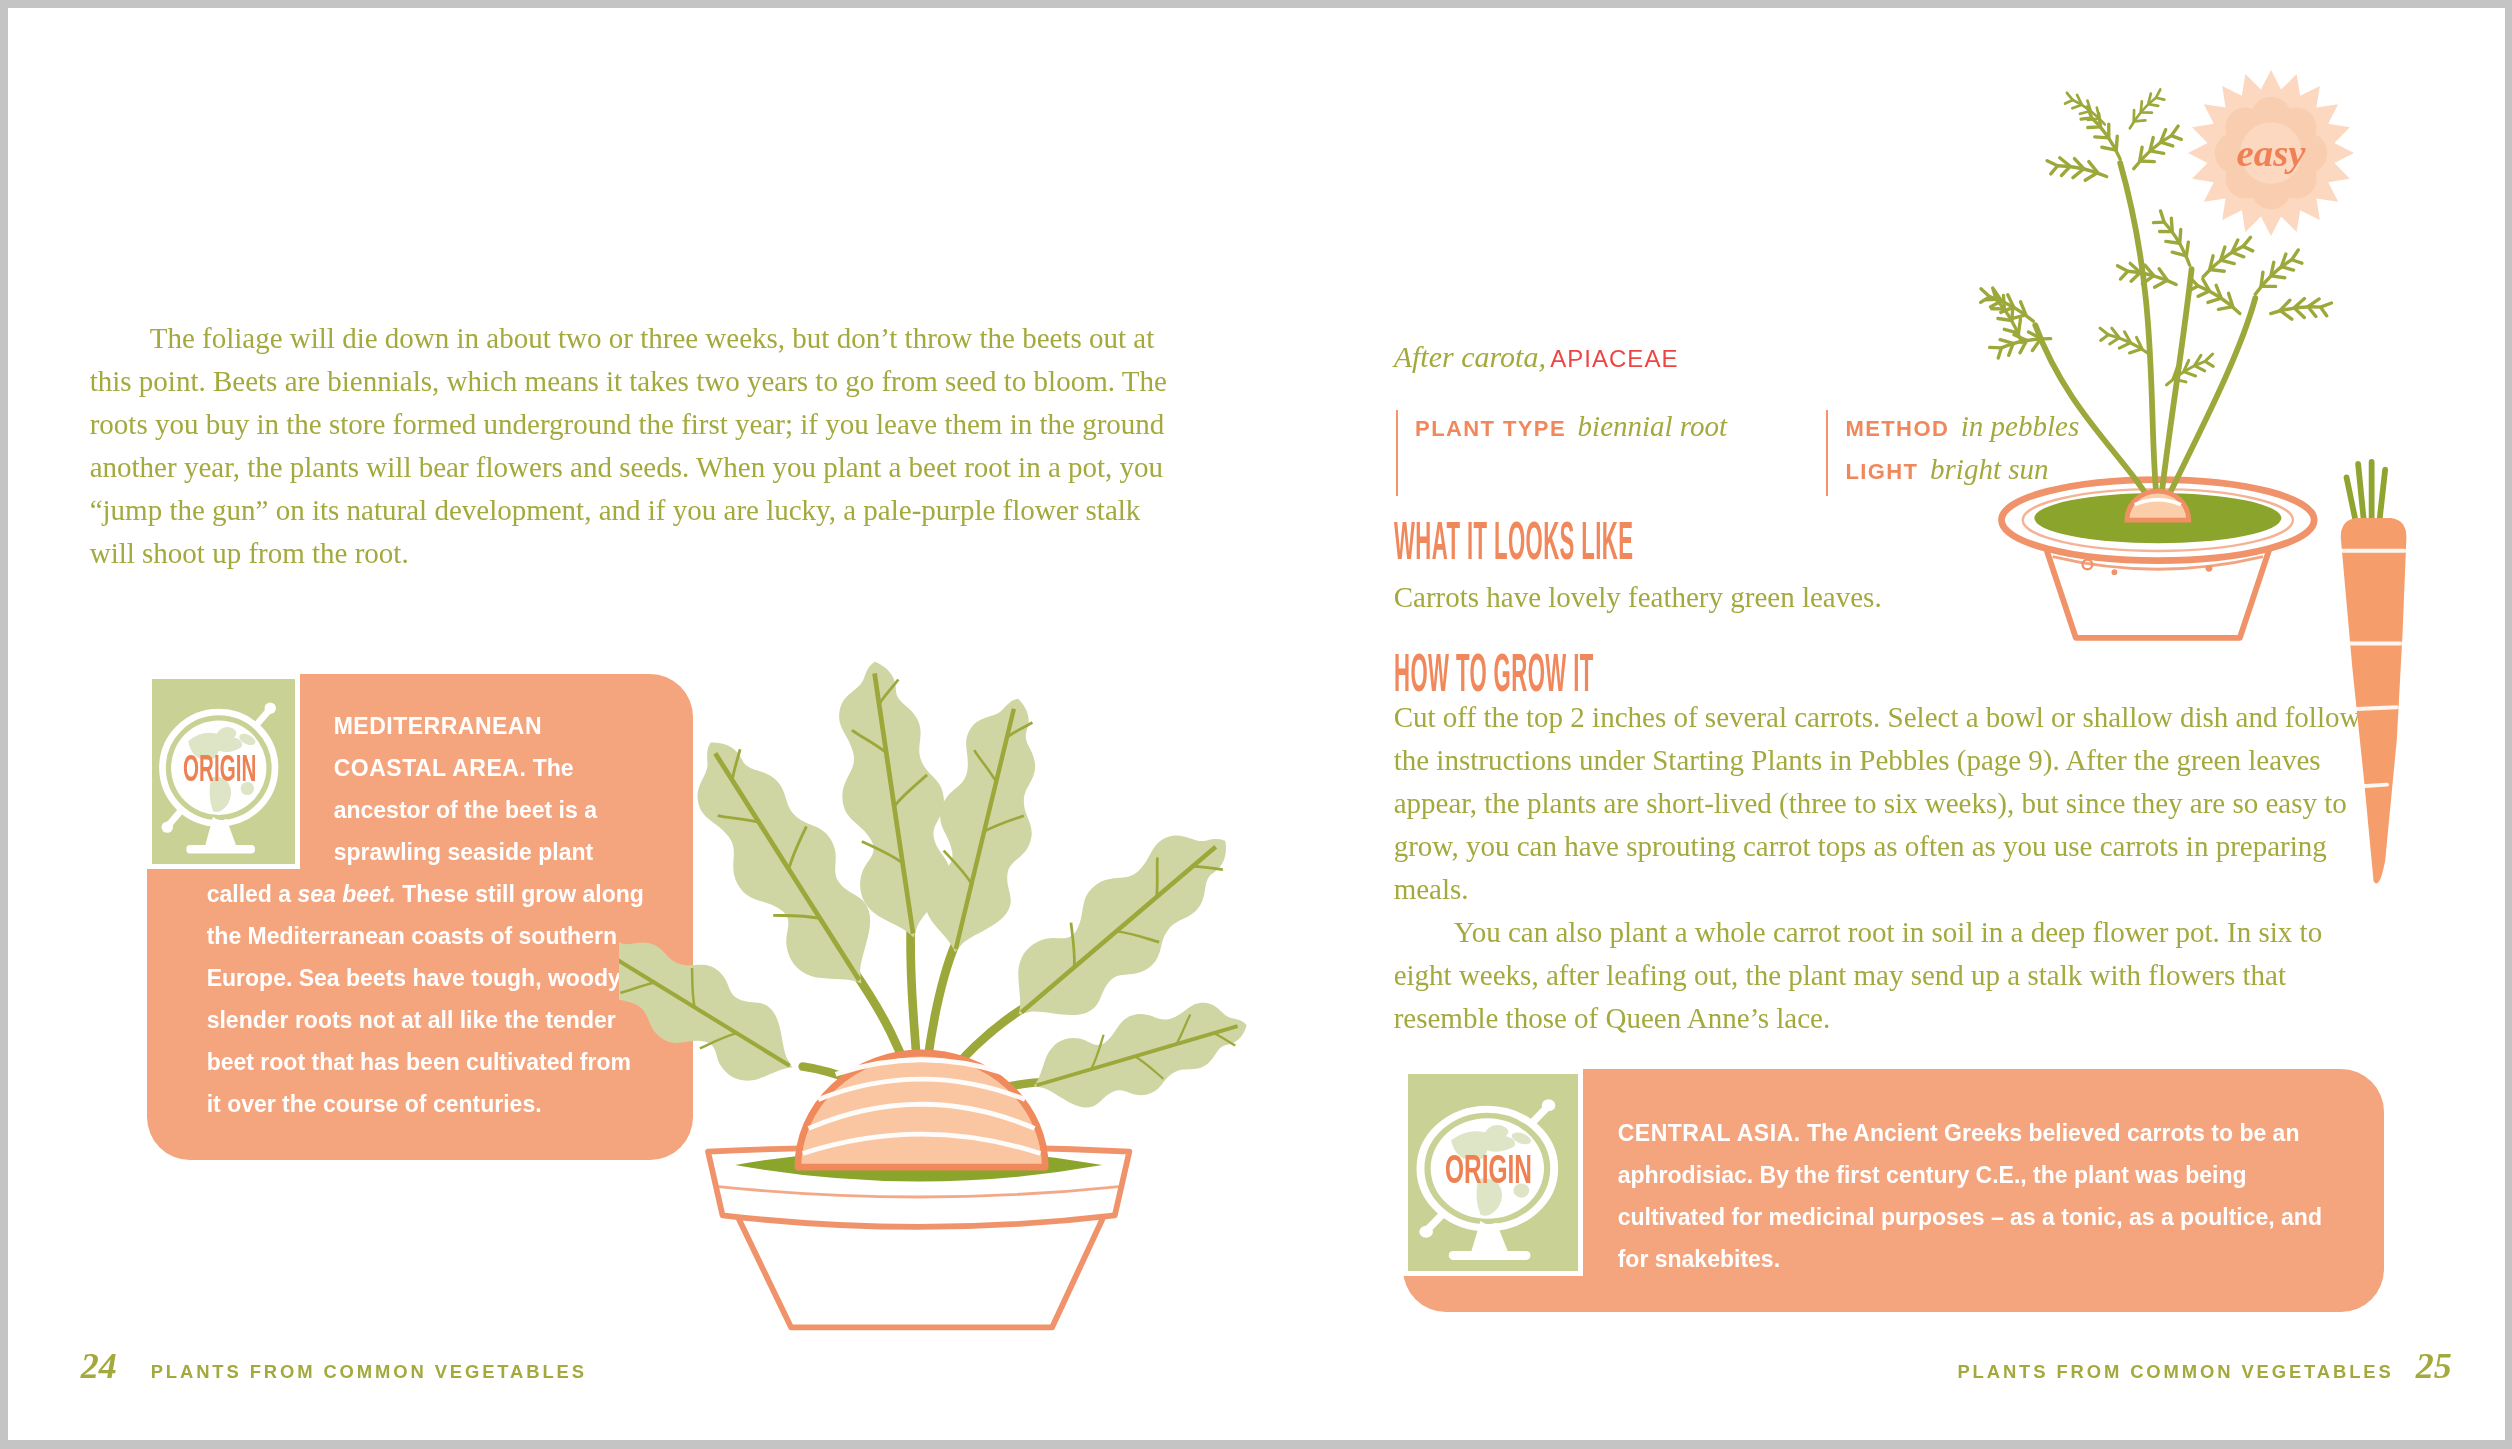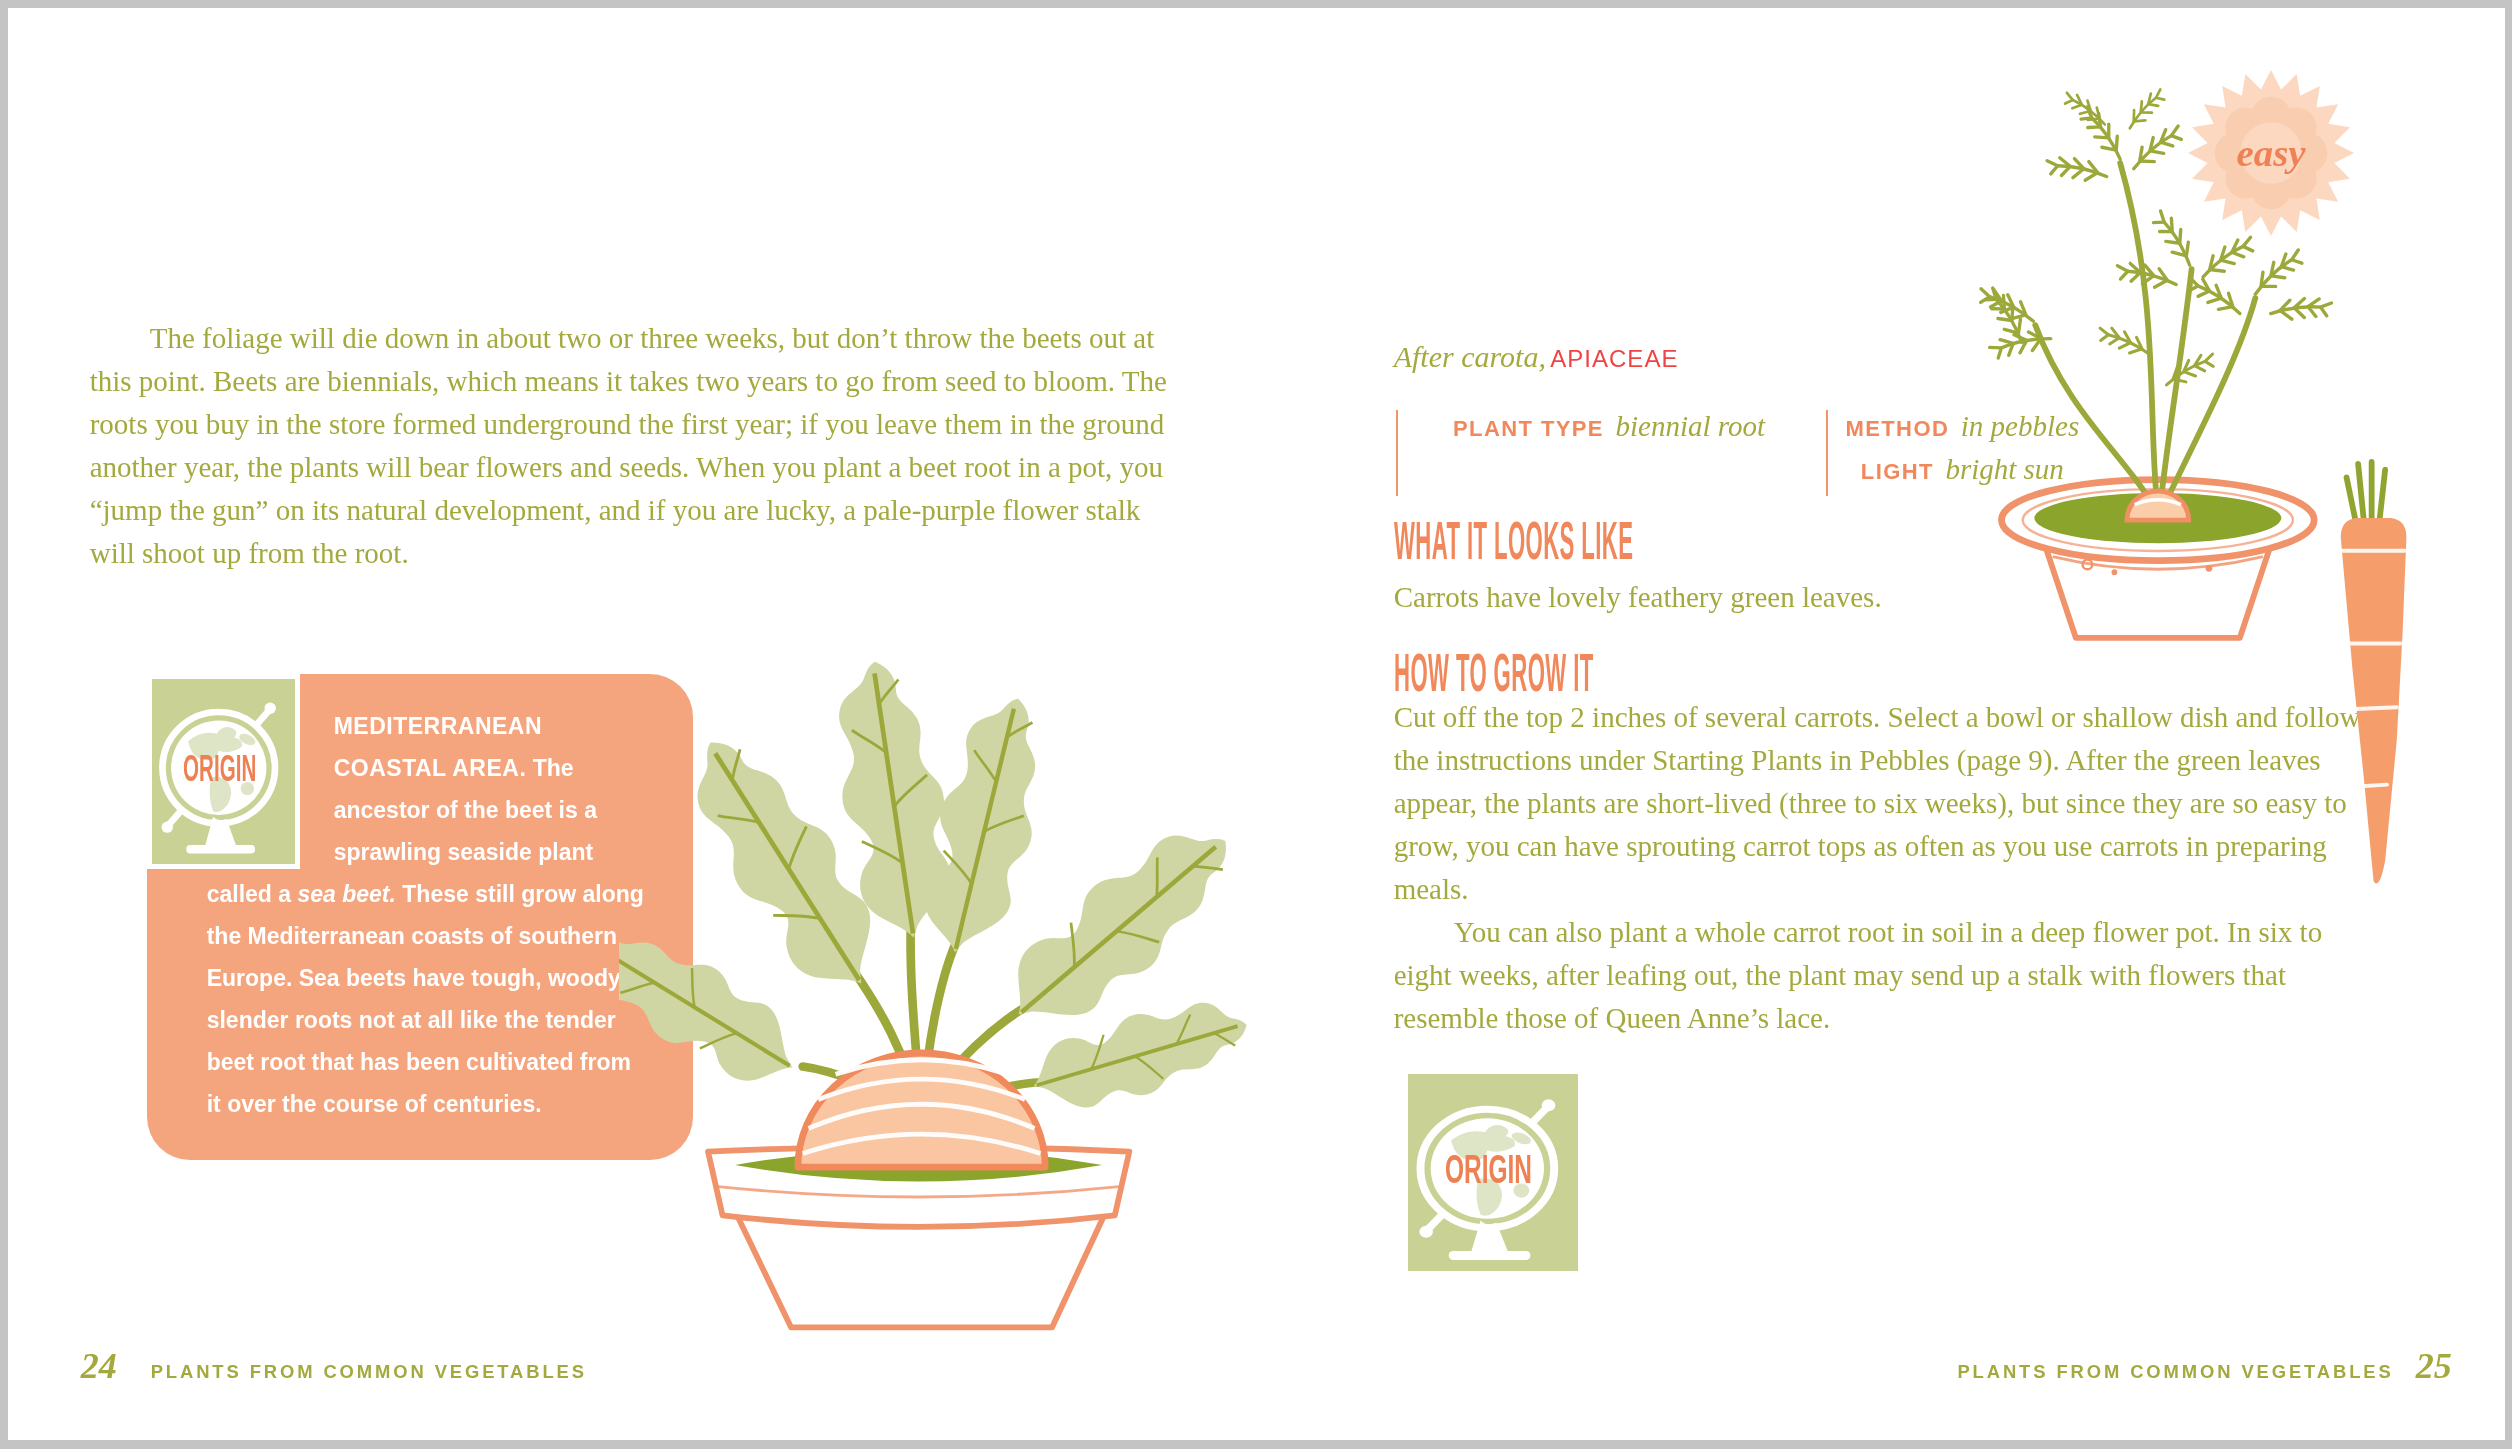--- a/index.html
+++ b/index.html
@@ -16,21 +16,21 @@
         font-family:"Liberation Sans",sans-serif;font-weight:bold;color:#F0885C;}
   .title-cond{font-size:188px;line-height:155px;transform:scaleX(0.36);letter-spacing:1.9px;color:#F2936C;}
   .h-cond{font-size:54px;line-height:48px;transform:scaleX(0.41);letter-spacing:1px;}
 
   .species{font-family:"Liberation Serif",serif;font-style:italic;font-size:30px;color:#A4A93D;}
   .family{font-family:"Liberation Sans",sans-serif;font-style:normal;font-size:24px;color:#ef4444;letter-spacing:1px;}
 
   .facts{display:flex;gap:23px;}
   .facts .col{border-left:2.9px solid #F2936C;padding-left:17.4px;}
   .facts .col1{width:388px;}
-  .fact-row{height:43px;display:flex;align-items:baseline;justify-content:center;}
+  .fact-row{height:43px;display:flex;align-items:baseline;}
   .fact-label{color:#F0885C;font-weight:bold;font-size:22px;letter-spacing:1.4px;margin-right:11.6px;white-space:nowrap;}
   .fact-value{font-family:"Liberation Serif",serif;font-style:italic;font-size:29px;color:#A4A93D;white-space:nowrap;}
 
   
   .obox{background:#F5A57E;border-radius:43px;color:#ffffff;
         font-family:"Liberation Sans",sans-serif;font-weight:bold;font-size:23px;line-height:42px;}
   .obox-l{width:546px;padding:31px 43px 35px 60px;box-sizing:border-box;}
   .obox-l .spacer{float:left;width:127px;height:166px;}
   .obox p{margin:0;}
   .it{font-style:italic;}
@@ -148,20 +148,24 @@
     </div>
 
     <div class="abs" style="left:1386px;top:640px;">
       <span class="cond h-cond">HOW TO GROW IT</span>
     </div>
     <div class="abs body-serif" style="left:1386px;top:688px;width:989px;">
       <p style="margin:0;">Cut off the top 2 inches of several carrots. Select a bowl or shallow dish and follow the instructions under Starting Plants in Pebbles (page 9). After the green leaves appear, the plants are short-lived (three to six weeks), but since they are so easy to grow, you can have sprouting carrot tops as often as you use carrots in preparing meals.</p>
       <p class="indent" style="margin:0;">You can also plant a whole carrot root in soil in a deep flower pot. In six to eight weeks, after leafing out, the plant may send up a stalk with flowers that resemble those of Queen Anne’s lace.</p>
     </div>
 
+    <div class="abs obox" style="left:1395px;top:1061px;width:981px;height:243px;box-sizing:border-box;
+         padding:43px 35px 0 215px;border-radius:43px;">
+      <p><span style="letter-spacing:0.5px">CENTRAL ASIA.</span><span> The Ancient Greeks believed carrots to be an aphrodisiac. By the first century C.E., the plant was being cultivated for medicinal purposes – as a tonic, as a poultice, and for snakebites.</span></p>
+    </div>
 
     <div class="abs globe-square" style="left:1395px;top:1061px;width:180px;height:207px;">
       <svg viewBox="0 0 150 196" preserveAspectRatio="none">
         <rect width="150" height="196" fill="#C9D194"></rect>
         <circle cx="70" cy="94" r="50" fill="#ffffff"></circle>
         <g fill="#DEE4C6">
           <path d="M38,66 q14,-12 30,-8 q6,-10 16,-6 q8,4 2,10 q10,2 8,10 q-12,8 -24,4 q-2,10 -12,10 q-16,0 -20,-20 z"></path>
           <path d="M62,104 q12,-2 18,6 q6,10 0,22 q-8,12 -16,8 q-6,-16 -2,-36 z"></path>
           <ellipse cx="100" cy="64" rx="9" ry="5" transform="rotate(25 100 64)"></ellipse>
           <circle cx="100" cy="116" r="7"></circle>

